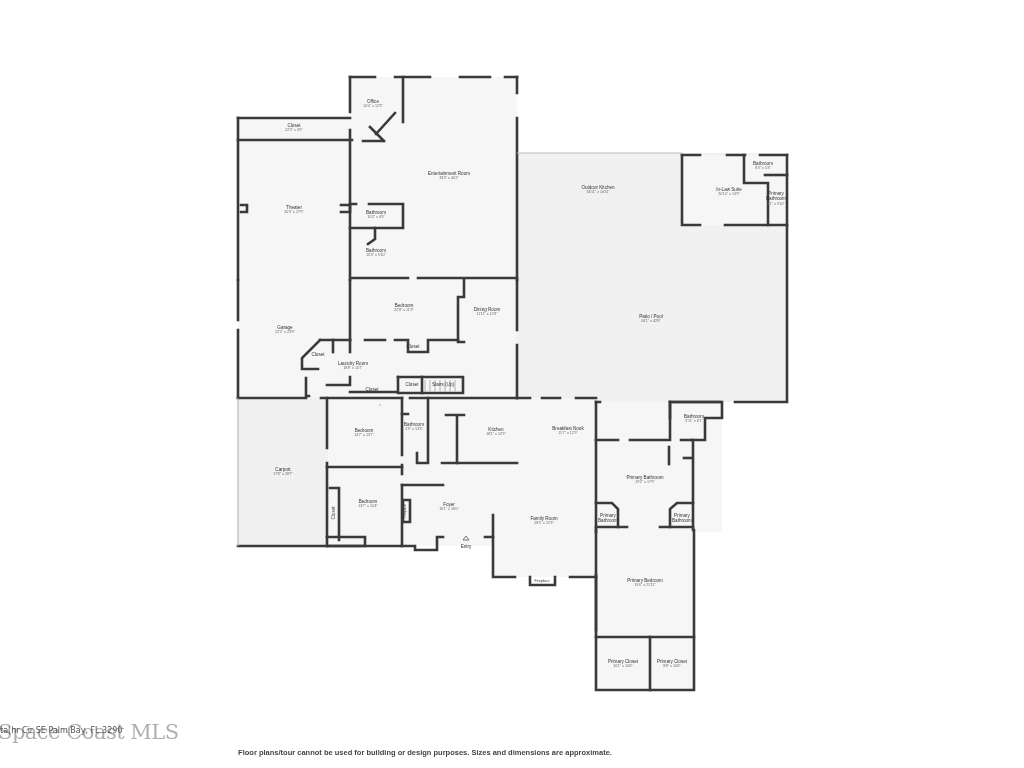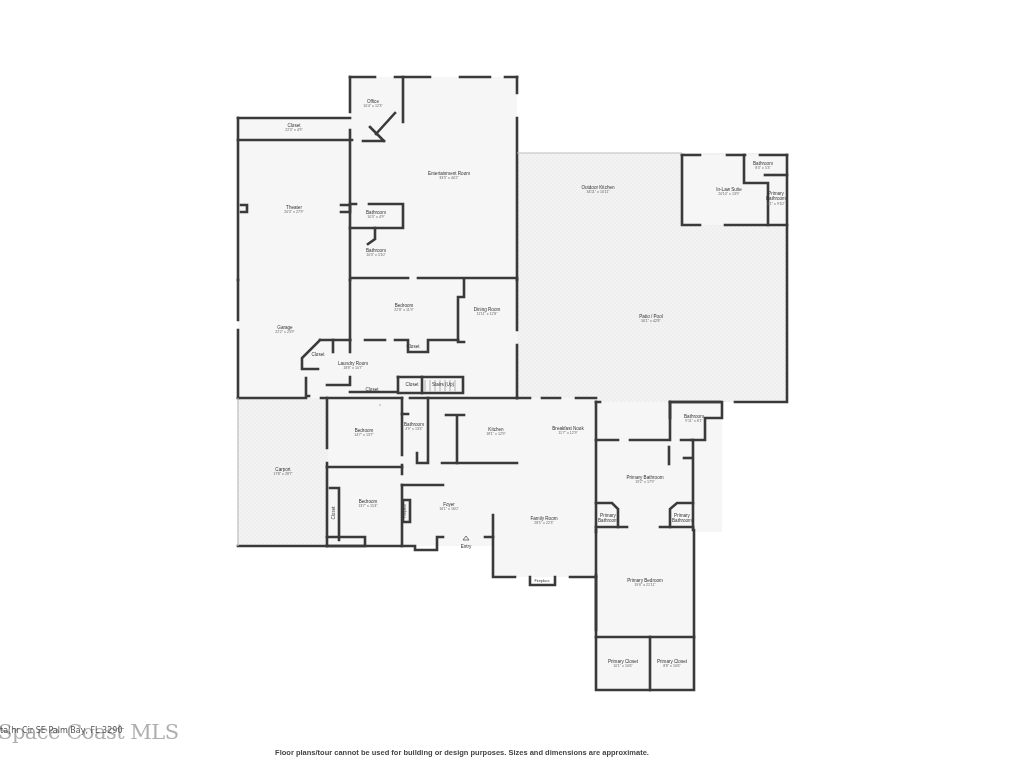--- a/index.html
+++ b/index.html
@@ -6,21 +6,21 @@
   body { width:1024px; height:768px; position:relative; overflow:hidden; font-family:"Liberation Sans", sans-serif; }
   #plan { position:absolute; left:0; top:0; }
   .room { fill:#f6f6f6; }
   .outdoor { fill:url(#dots); }
   .wall { stroke:#3a3a3a; stroke-width:2.6; fill:none; stroke-linecap:square; }
   .thin { stroke:#bdbdbd; stroke-width:1.2; fill:none; }
   .lbl { position:absolute; transform:translate(-50%,-50%); text-align:center; color:#333; line-height:1.15; white-space:nowrap; }
   .lbl .n { font-size:4.6px; display:block; }
   .lbl .d { font-size:3.6px; color:#666; display:block; }
   .vert { transform:translate(-50%,-50%) rotate(-90deg); }
-  .footer { position:absolute; left:0; width:850px; top:748px; text-align:center; font-size:7.5px; font-weight:bold; color:#444;padding-left:37px; }
+  .footer { position:absolute; left:0; width:850px; top:748px; text-align:center; font-size:7.5px; font-weight:bold; color:#444; }
   .wm { position:absolute; left:-2px; top:720px; font-size:21px; color:#9a9a9a; letter-spacing:-0.5px; font-family:"DejaVu Serif", serif; opacity:0.8; }
   .addr { position:absolute; left:0px; top:726px; font-size:8px; color:#555; font-family:"DejaVu Sans", sans-serif; }
 </style>
 </head>
 <body>
 
 <svg id="plan" width="1024" height="768" viewBox="0 0 1024 768">
   <defs>
     <pattern id="dots" width="4" height="4" patternUnits="userSpaceOnUse">
       <rect width="4" height="4" fill="#f3f3f3"></rect>

